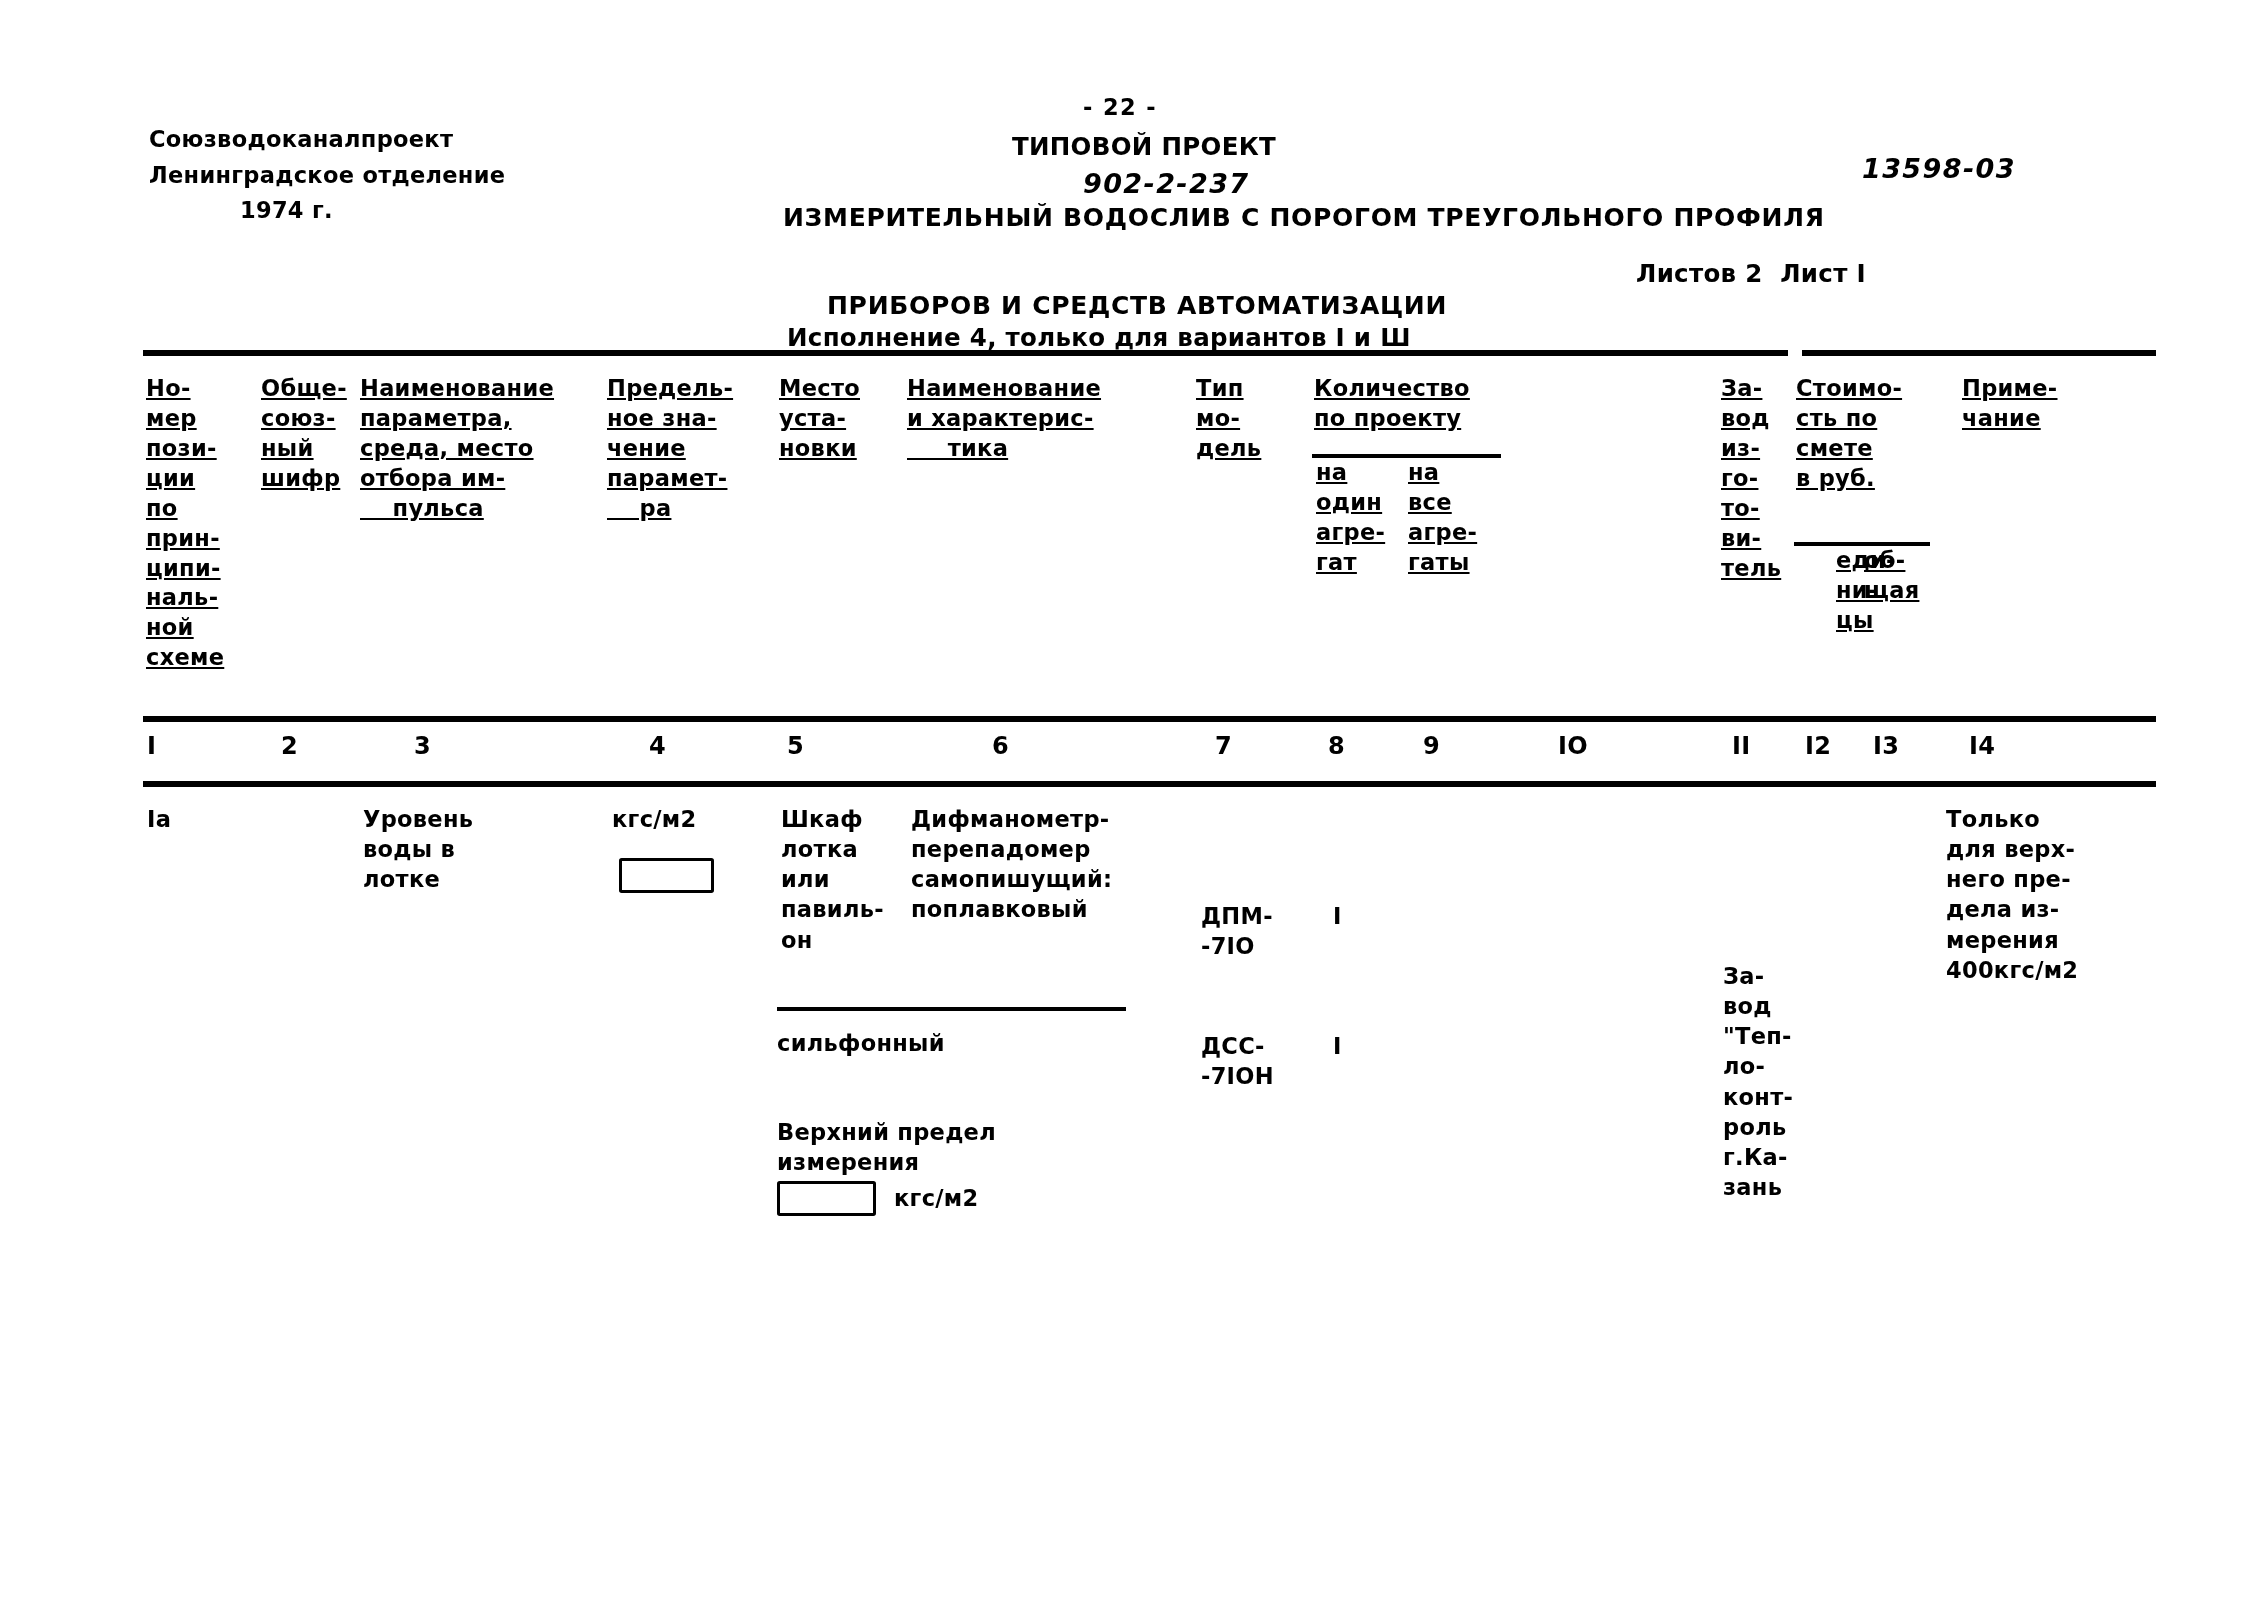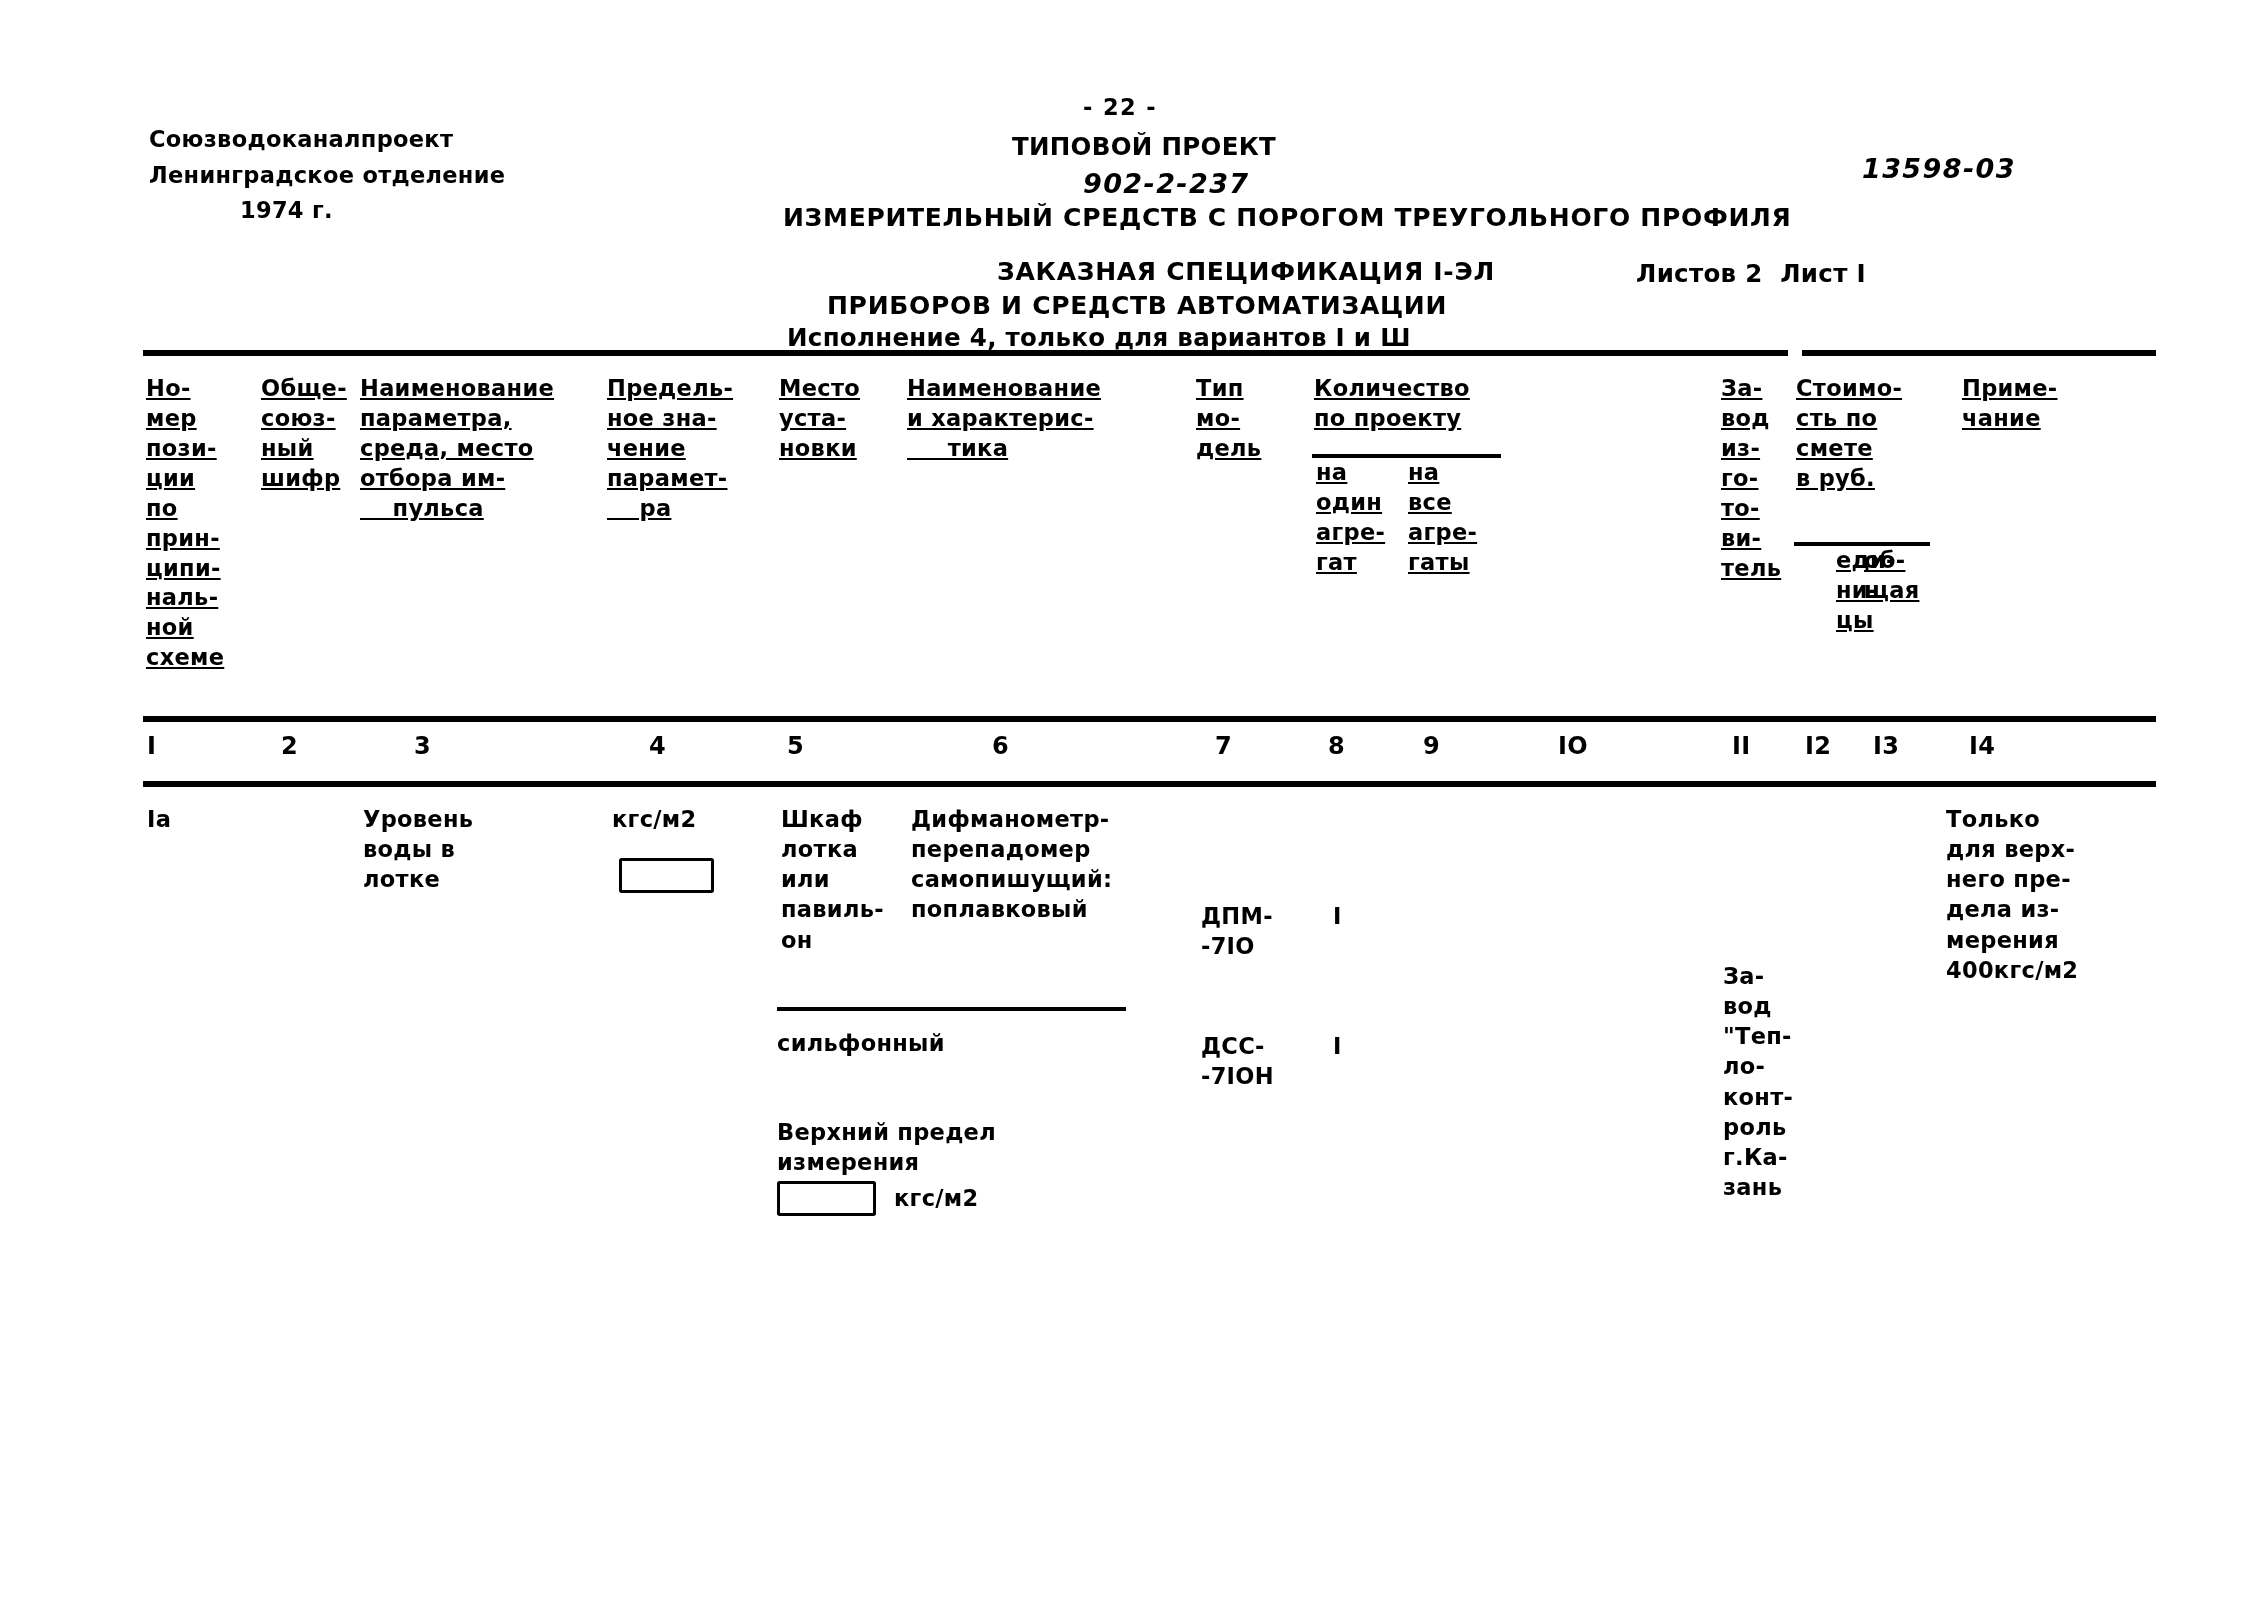--- a/index.html
+++ b/index.html
@@ -65,23 +65,22 @@
   <div class="tx s-head" style="left:149px; top:125px;">Союзводоканалпроект</div>
   <div class="tx s-head" style="left:149px; top:161px;">Ленинградское отделение</div>
   <div class="tx s-head" style="left:240px; top:196px;">1974 г.</div>
 
   <div class="tx s-page" style="left:1083px; top:93px;">- 22 -</div>
 
   <div class="tx s-title" style="left:1012px; top:131px;">ТИПОВОЙ ПРОЕКТ</div>
 
   <div class="tx s-code" style="left:1083px; top:166px;">902-2-237</div>
 
-  <div class="tx s-title-big" style="left:783px; top:202px;">ИЗМЕРИТЕЛЬНЫЙ СРЕДСТВ С ПОРОГОМ ТРЕУГОЛЬНОГО ПРОФИЛЯ</div>
-
-  <div class="tx s-title-big" style="left:997px; top:256px;">ЗАКАЗНАЯ СПЕЦИФИКАЦИЯ I-ЭЛ</div>
+  <div class="tx s-title-big" style="left:783px; top:202px;">ИЗМЕРИТЕЛЬНЫЙ ВОДОСЛИВ С ПОРОГОМ ТРЕУГОЛЬНОГО ПРОФИЛЯ</div>
+
 
   <div class="tx s-title" style="left:1636px; top:258px;">Листов 2  Лист I</div>
 
   <div class="tx s-title-big" style="left:827px; top:290px;">ПРИБОРОВ И СРЕДСТВ АВТОМАТИЗАЦИИ</div>
 
   <div class="tx s-title" style="left:787px; top:322px;">Исполнение 4, только для вариантов I и Ш</div>
 
   <div class="tx s-code" style="left:1862px; top:151px;">13598-03</div>
 
   <div class="rule thick" style="left:143px; top:350px; width:1645px;"></div>

